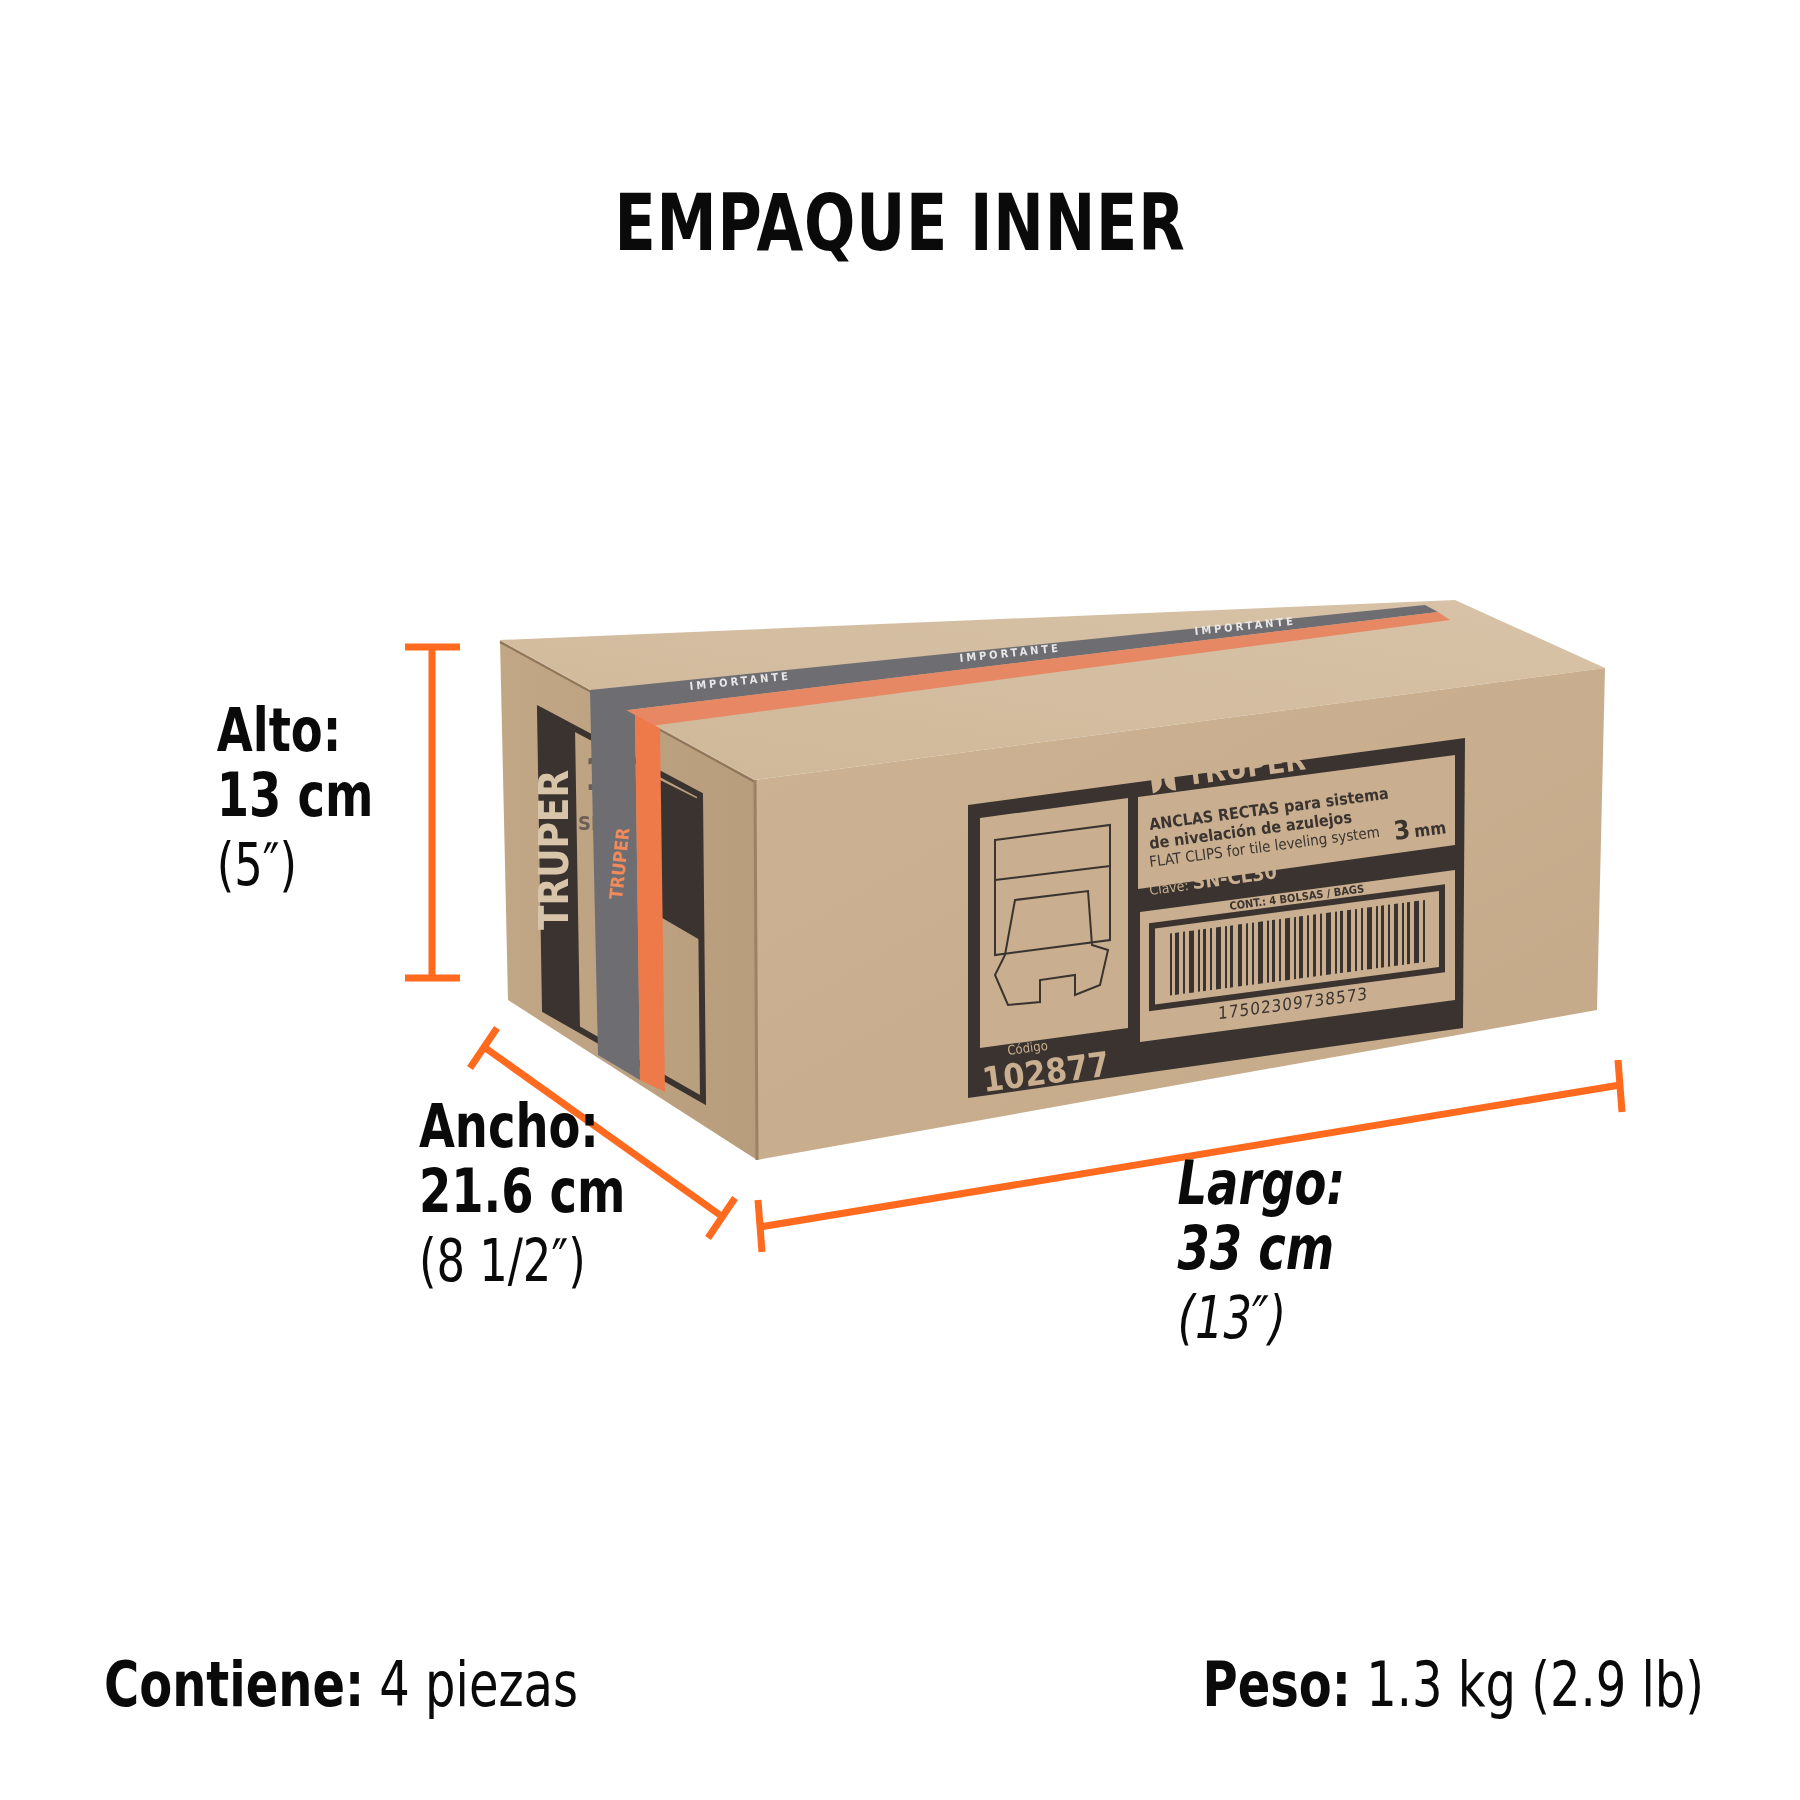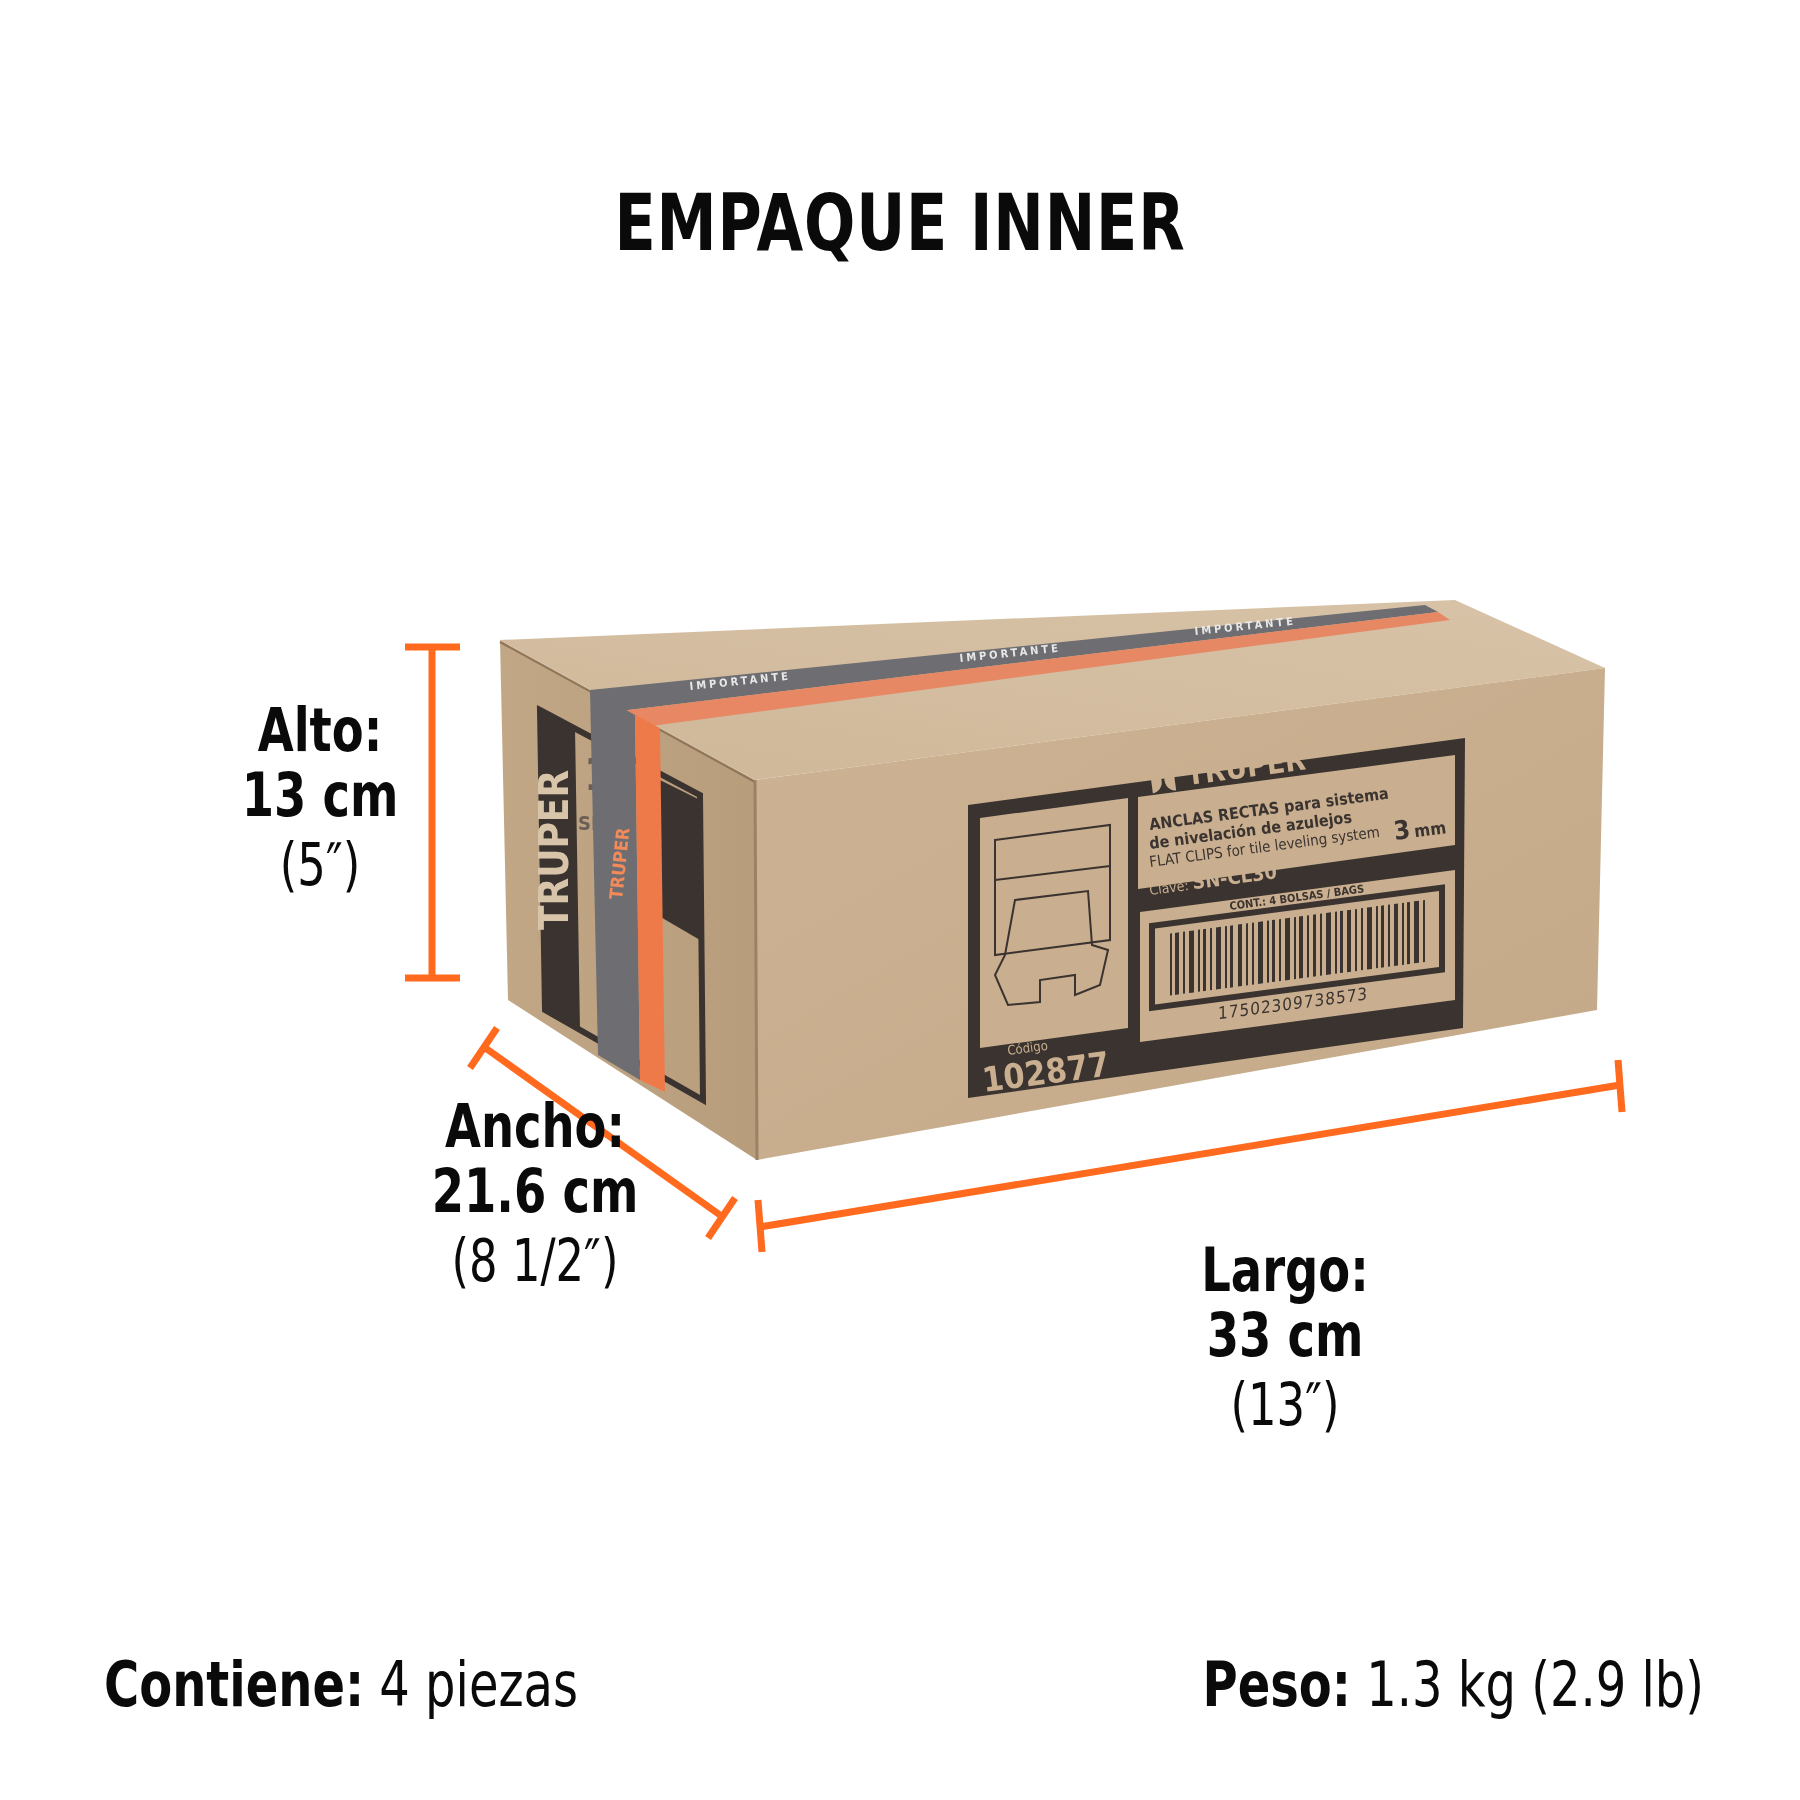--- a/index.html
+++ b/index.html
@@ -1,25 +1,25 @@
 <!DOCTYPE html>
 <html><head>
 <meta charset="utf-8">
 <style>
   html, body { margin: 0; padding: 0; background: #ffffff; }
   body { width: 1800px; height: 1800px; position: relative; overflow: hidden;
          font-family: "DejaVu Sans Condensed", "Liberation Sans Narrow", "DejaVu Sans", sans-serif; color: #0a0a0a; }
   .title { position: absolute; left: 0; width: 1800px; top: 178px; text-align: center;
            font-size: 78px; font-weight: 700; letter-spacing: 1px; transform: scaleX(0.86); transform-origin: 50% 0; }
-  .dim { position: absolute; text-align: center; font-weight: 700; line-height: 1.08; }
+  .dim { position: absolute; font-weight: 700; line-height: 1.08; }
   .dim .lbl, .dim .metric { display: block; font-size: 60px; font-weight: 700; transform: scaleX(0.86); }
   .dim .imperial { display: block; font-size: 58px; font-weight: 400; transform: scaleX(0.86); margin-top: 6px; }
   .alto { left: 200px; top: 698px; width: 240px; }
   .ancho { left: 400px; top: 1094px; width: 270px; }
-  .largo { left: 1160px; top: 1238px; width: 250px; }
+  .largo { left: 1160px; top: 1151px; width: 250px; font-style: italic; }
   .footer { position: absolute; top: 1648px; font-size: 62px; transform: scaleX(0.86); white-space: nowrap; }
   .footer b { font-weight: 700; }
   .contiene { left: 104px; transform-origin: 0 0; }
   .peso { right: 96px; transform-origin: 100% 0; }
   svg#scene { position: absolute; left: 0; top: 0; }
 </style>
 </head>
 <body>
 
 <svg id="scene" width="1800" height="1800" viewBox="0 0 1800 1800" xmlns="http://www.w3.org/2000/svg">

